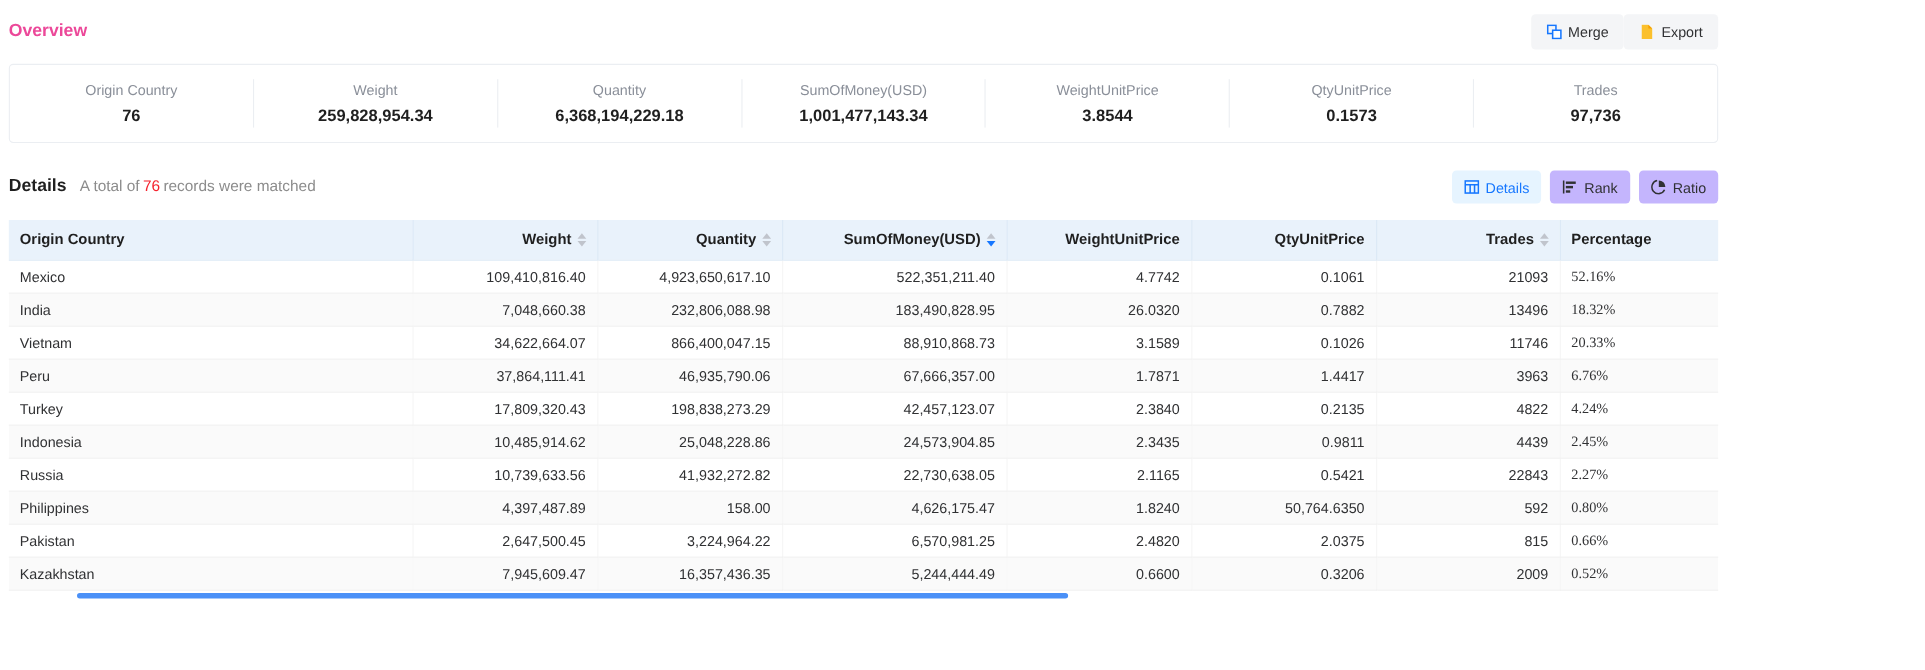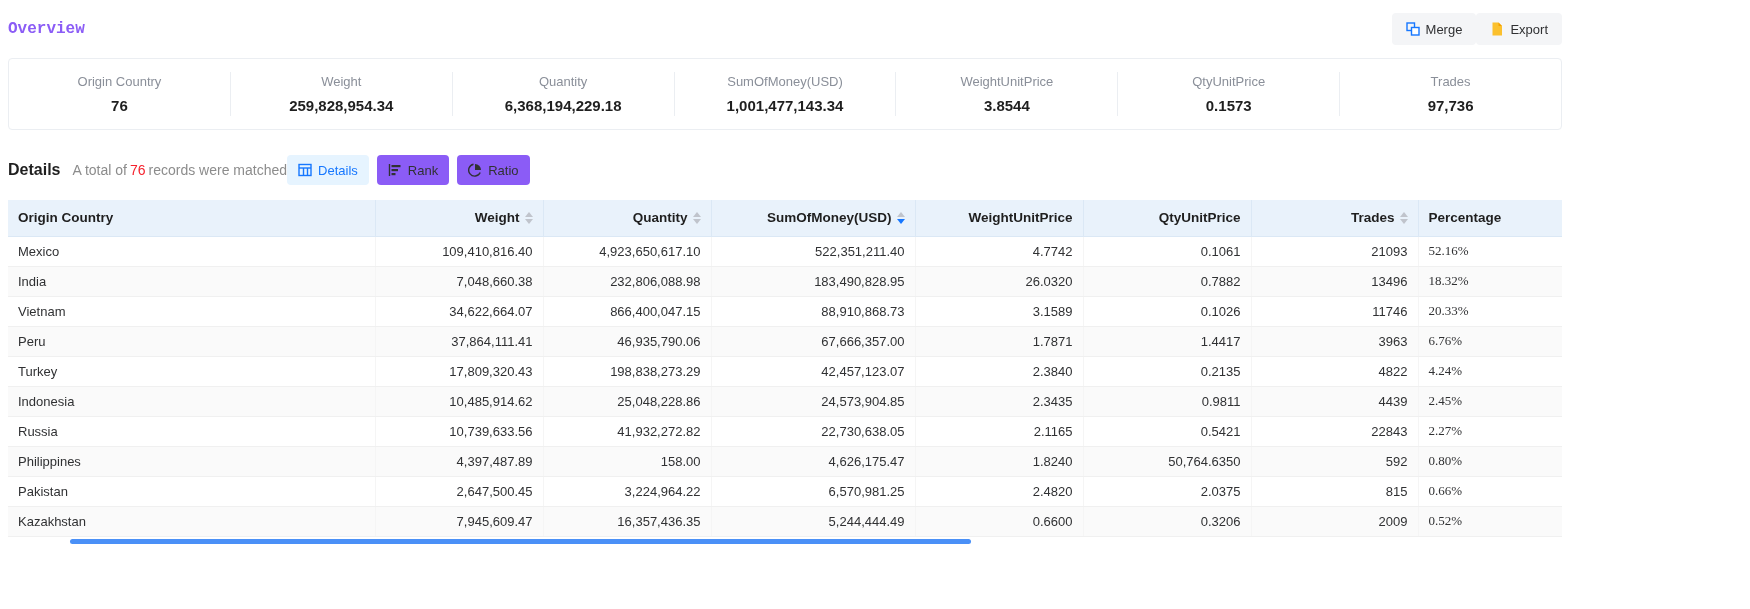--- a/index.html
+++ b/index.html
@@ -8,21 +8,21 @@
     width:1750px; height:609px; overflow:hidden;
     background:#ffffff;
     font-family:"Liberation Sans", sans-serif;
     color:#262626;
     font-size:13px;
   }
   .content { width:1554px; margin-left:8px; padding-top:12px; }
 
   
   .topbar { display:flex; justify-content:space-between; align-items:center; height:34px; }
-  .page-title { font-size:16px; font-weight:bold; color:#8b5cf6;font-family:Liberation Mono, monospace; }
+  .page-title { font-size:16px; font-weight:bold; color:#ec4899; }
   .btn-group { display:flex; }
   .btn {
     display:inline-flex; align-items:center; gap:6px;
     height:32px; padding:0 14px;
     background:#f4f5f7; border:none; border-radius:4px;
     font-size:13px; color:#303133; cursor:pointer;
     font-family:"Liberation Sans", sans-serif;
   }
   .btn svg { display:block; }
 
@@ -30,30 +30,30 @@
   .summary-card {
     margin-top:12px; border:1px solid #ebeef2; border-radius:4px;
     display:flex; padding:13px 0; background:#fff;
   }
   .summary-item { flex:1; text-align:center; padding:2px 0; }
   .summary-item + .summary-item { border-left:1px solid #ebeef2; }
   .summary-label { font-size:13px; color:#8a8f99; }
   .summary-value { margin-top:8px; font-size:15px; font-weight:bold; color:#1f1f1f; }
 
   
-  .details-bar { margin-top:24px; display:flex; align-items:center; height:32px; }
+  .details-bar { margin-top:24px; display:flex; justify-content:space-between; align-items:center; height:32px; }
   .details-left { display:flex; align-items:baseline; gap:12px; }
   .details-title { font-size:16px; font-weight:bold; color:#1f1f1f; }
   .match-text { font-size:14px; color:#8c8c8c; }
   .match-count { color:#f5222d; margin:0 3px; }
   .view-btns { display:flex; gap:8px; }
   .vbtn {
     display:inline-flex; align-items:center; gap:6px;
     height:30px; padding:0 11px;
-    background:#8b5cf6; border:none; border-radius:4px;
+    background:#c4b5fd; border:none; border-radius:4px;
     font-size:13px; color:#303133; cursor:pointer;
     font-family:"Liberation Sans", sans-serif;
   }
   .vbtn.active { background:#e6f4ff; color:#1677ff; }
   .vbtn svg { display:block; }
 
   
   .data-table {
     margin-top:14px; width:1554px; table-layout:fixed;
     border-collapse:collapse; font-size:13px;

